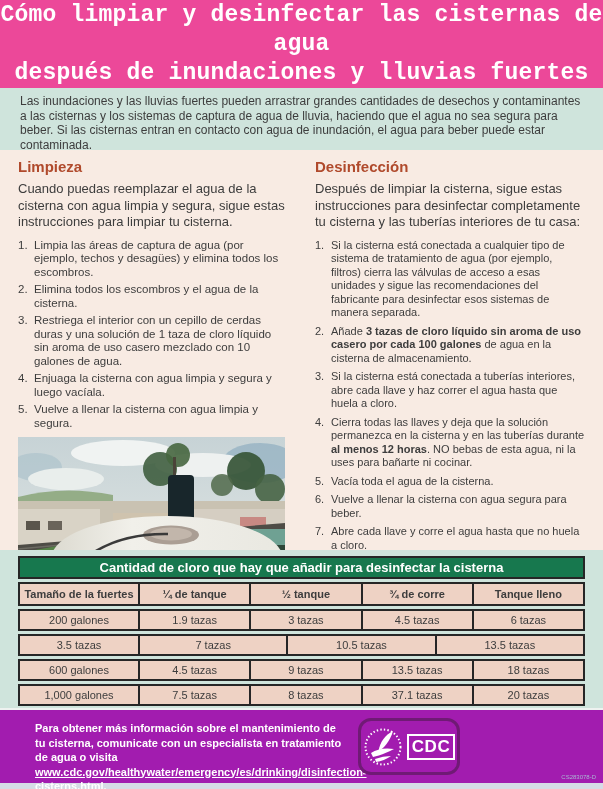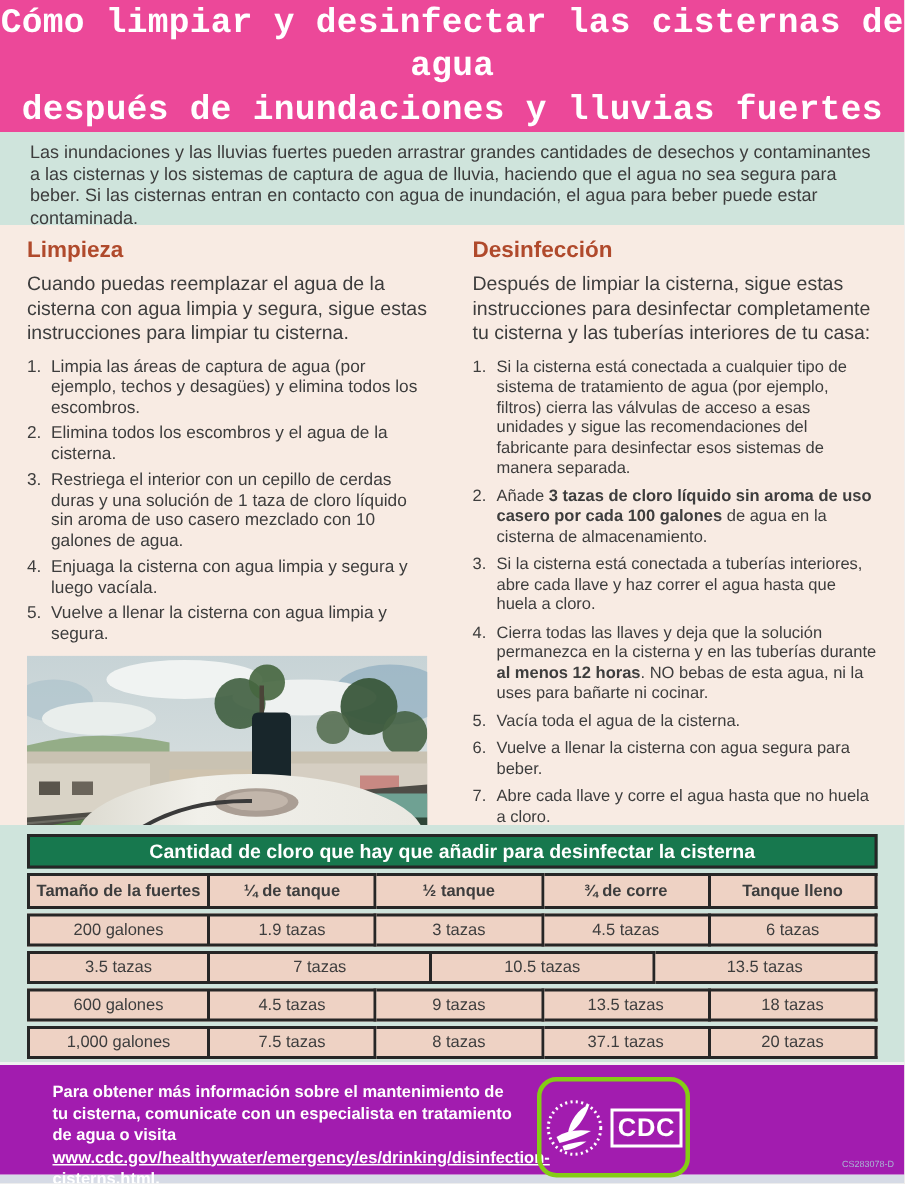--- a/index.html
+++ b/index.html
@@ -34,21 +34,21 @@
   .t-row { display:flex; margin-top:3px; }
   .t-row .t-cell { border:2px solid #262626; border-left:none; background:#eed2c4; display:flex; align-items:center; justify-content:center; font-size:11px; color:#3d3d3d; height:22px; flex:1; text-align:center; }
   .t-row .t-cell:first-child { border-left:2px solid #262626; flex:0 0 122px; }
   .t-row.header .t-cell { font-weight:bold; height:24px; }
 
   
   .gap-strip { height:2px; background:#eef2f0; }
   .footer { height:73px; background:#a21caf; position:relative; }
   .footer-text { position:absolute; left:35px; top:11px; width:314px; color:#ffffff; font-size:11px; line-height:14.5px; font-weight:bold; }
   .footer-link { text-decoration:underline; cursor:pointer; }
-  .cdc-logo { position:absolute; left:358px; top:8px; width:102px; height:67px; border:3px solid #84cc16; border-radius:13px; display:flex; align-items:center; justify-content:center; gap:4px; }
+  .cdc-logo { position:absolute; left:358px; top:8px; width:102px; height:57px; border:3px solid #701a75; border-radius:13px; display:flex; align-items:center; justify-content:center; gap:4px; }
   .cdc-box { border:2px solid #ffffff; padding:0 3px; color:#ffffff; font-weight:bold; font-size:17px; line-height:22px; letter-spacing:0.5px; }
   .doc-code { position:absolute; right:7px; bottom:3px; font-size:6px; color:#aab6d4; }
   .bottom-strip { height:6px; background:#d6dbe6; }
 </style>
 </head>
 <body>
 
 <div class="page">
 
   <header class="banner">

